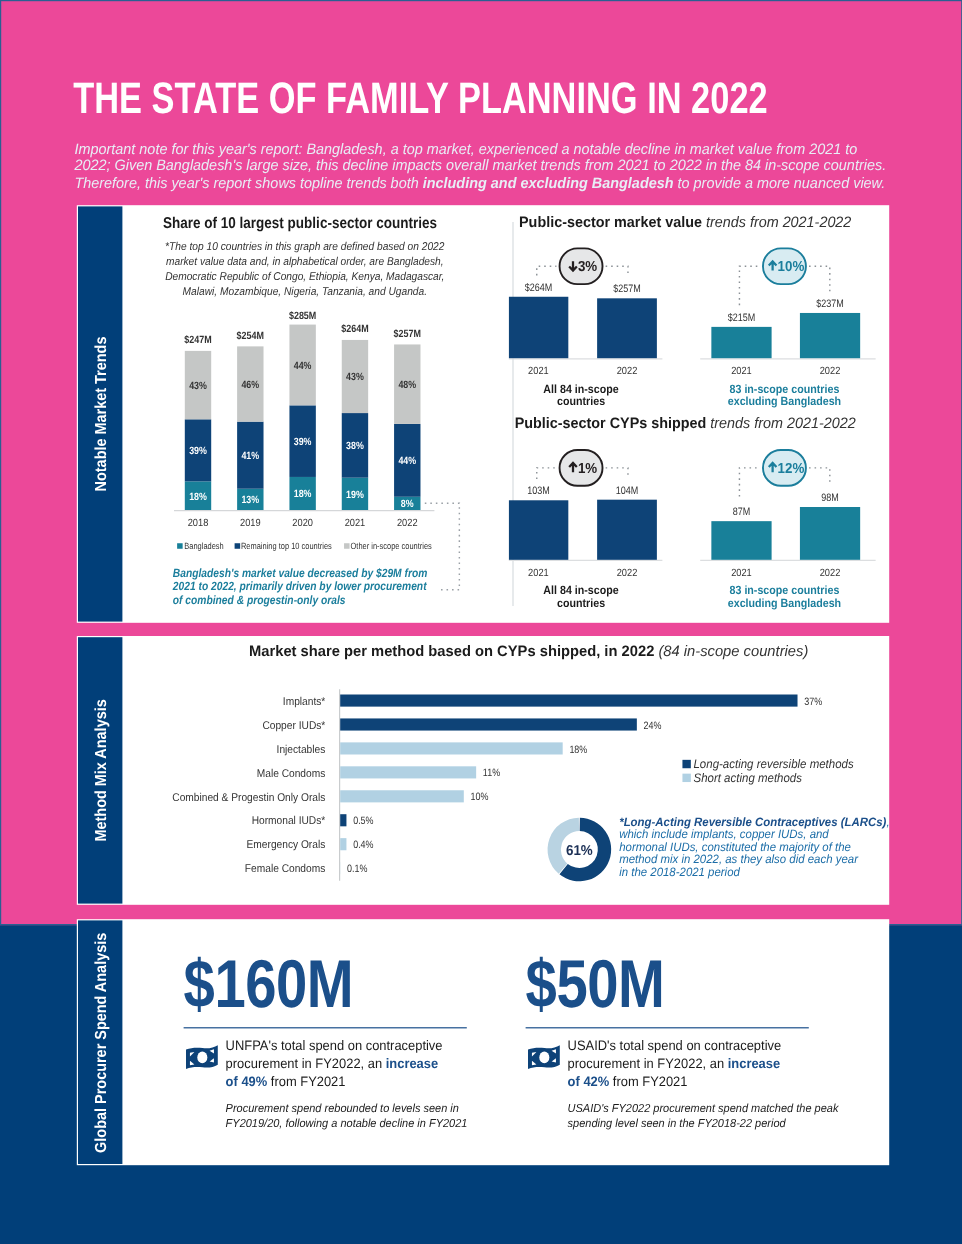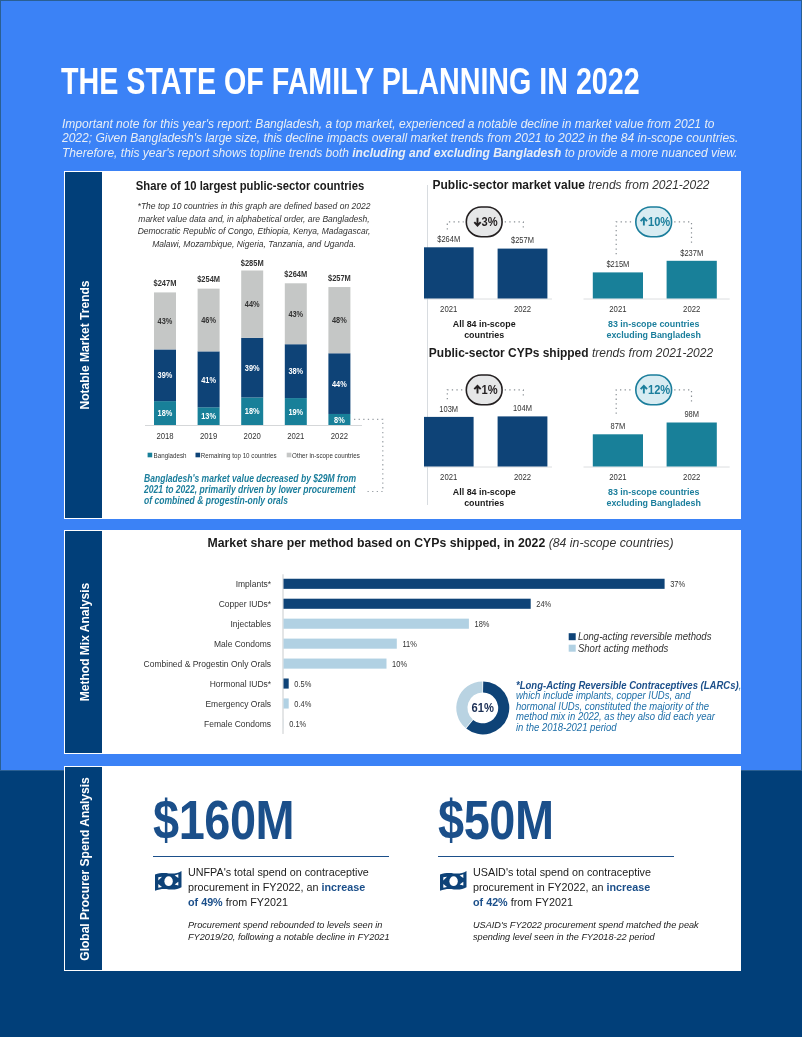--- a/index.html
+++ b/index.html
@@ -1,17 +1,17 @@
 <!DOCTYPE html>
 <html><head>
 <meta charset="utf-8">
 <style>
   html,body{margin:0;padding:0;}
   body{width:802px;height:1037px;background:#013f79;font-family:"Liberation Sans",sans-serif;overflow:hidden;}
-  .page{position:absolute;left:0;top:0;width:802px;height:771px;background:#3b82f6;
+  .page{position:absolute;left:0;top:0;width:802px;height:771px;background:#ec4899;
         box-sizing:border-box;border:1px solid #2a5f92;}
 
   
   .hdr-title{position:absolute;left:60px;top:63px;width:780px;color:#ffffff;white-space:nowrap;
     font-size:36.8px;font-weight:700;letter-spacing:0px;line-height:36px;
     transform:scaleX(0.779);transform-origin:left top;}
   .hdr-note{position:absolute;left:61px;top:116px;width:820px;color:#e8eef6;white-space:nowrap;
     font-style:italic;font-size:12.55px;line-height:14.3px;
     transform:scaleX(0.958);transform-origin:left top;}
   .hdr-note b{font-weight:700;font-style:italic;}

